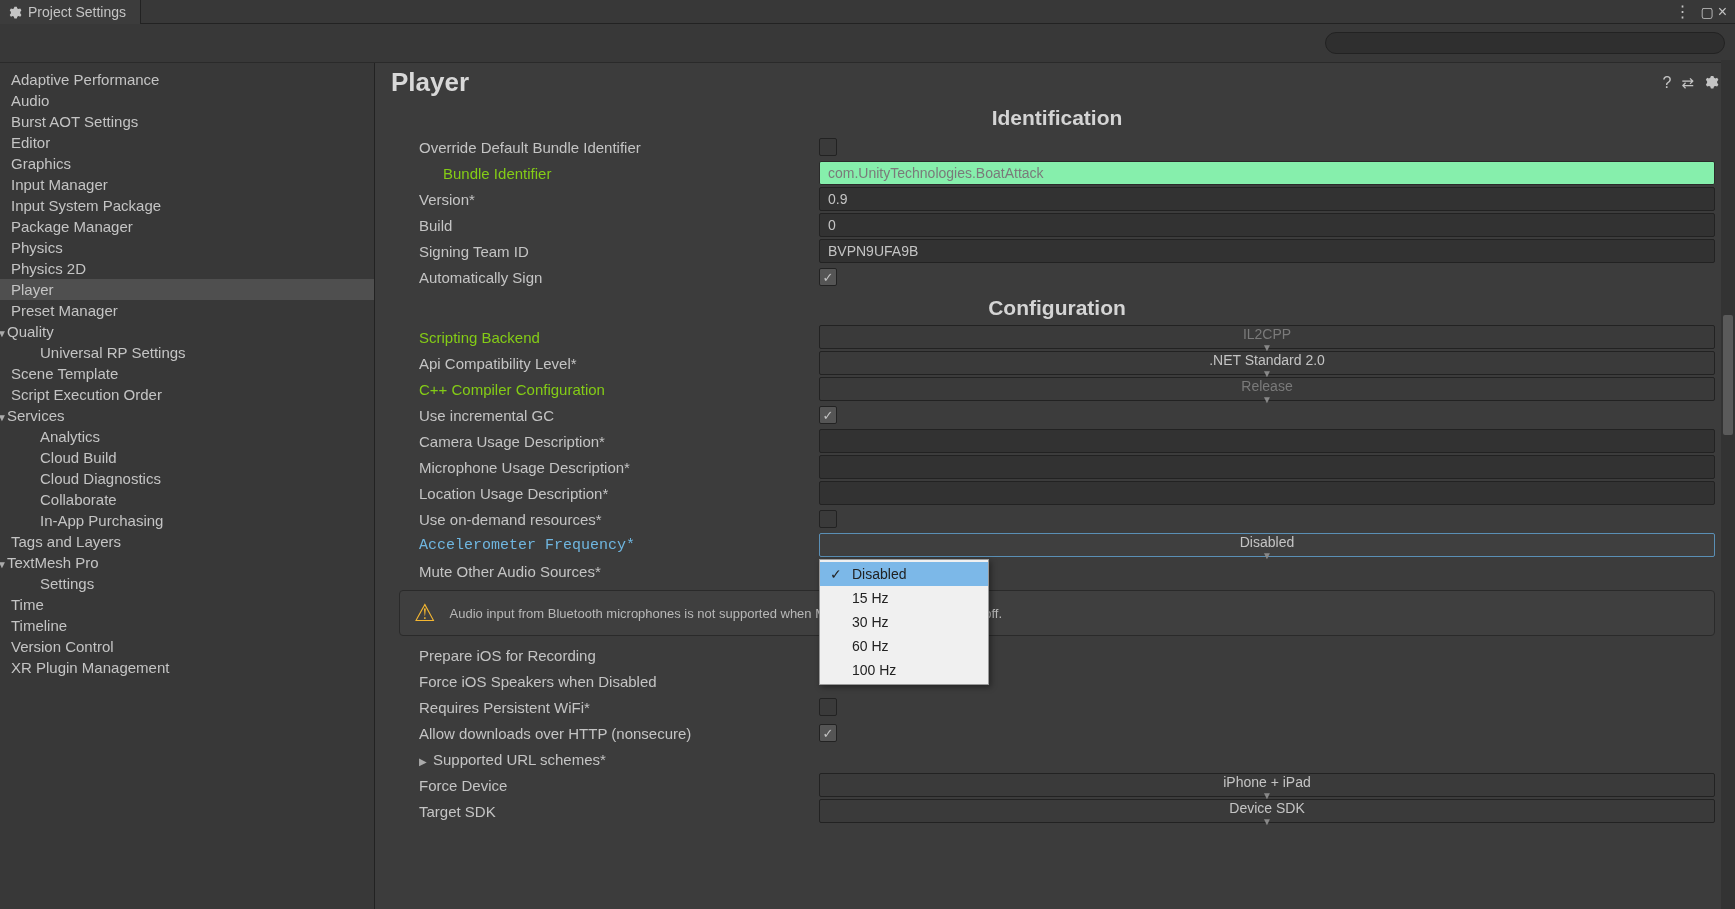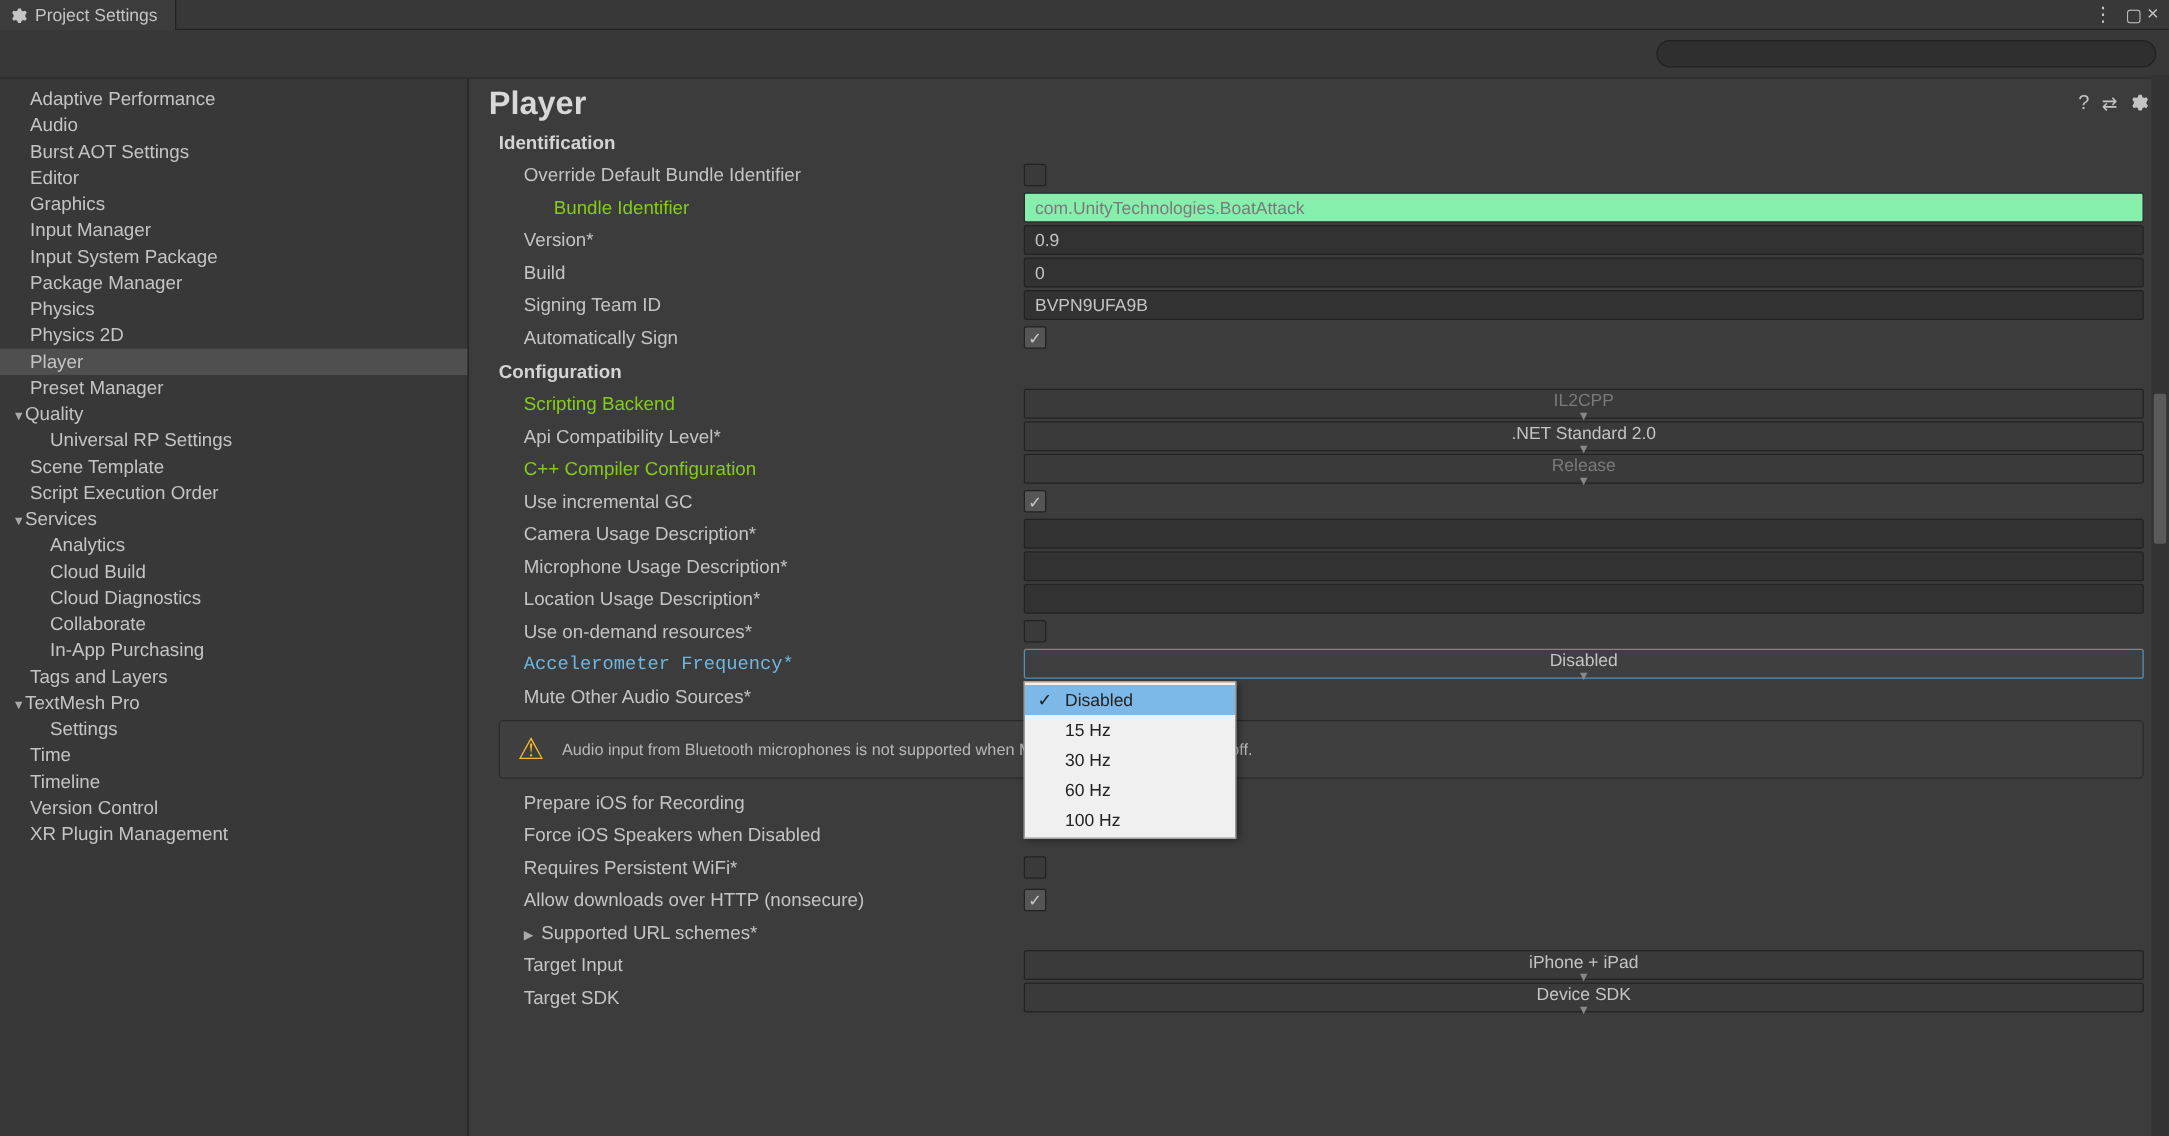--- a/index.html
+++ b/index.html
@@ -15,33 +15,33 @@
 .window-controls { display: flex; gap: 4px; align-items: center; }
 
 .searchrow { background: #383838; padding: 8px 10px; display: flex; justify-content: flex-end; border-bottom: 1px solid #2a2a2a; }
 .searchbox { width: 400px; height: 22px; background: #2f2f2f; border: 1px solid #222; border-radius: 12px; color: #999; font-size: 12px; padding: 0 10px 0 26px; position: relative; }
 .search-wrap { position: relative; }
 .search-wrap::before { content: ''; position: absolute; left: 8px; top: 5px; width: 10px; height: 10px; border: 1.5px solid #888; border-radius: 50%; }
 
 .body { display: flex; flex: 1; overflow: hidden; }
 
 .sidebar { width: 375px; background: #383838; overflow-y: auto; padding: 6px 0; border-right: 1px solid #222; }
-.sidebar-item { padding: 2px 24px; font-size: 15px; cursor: pointer; white-space: nowrap; }
+.sidebar-item { padding: 2px 11px; font-size: 15px; cursor: pointer; white-space: nowrap; }
 .sidebar-item.selected { background: #4f4f4f; }
 .sidebar-item.indent1 { padding-left: 40px; }
 .sidebar-item .fold { display: inline-block; width: 10px; margin-left: -14px; color: #aaa; font-size: 10px; }
 
 .main { flex: 1; display: flex; flex-direction: column; overflow: hidden; }
 .main-header { display: flex; align-items: center; padding: 4px 16px 8px 16px; }
 .main-title { font-size: 26px; font-weight: bold; color: #d8d8d8; }
 .main-header-right { margin-left: auto; display: flex; gap: 10px; align-items: center; }
 .hdr-btn { cursor: pointer; color: #c4c4c4; }
 
 .content { flex: 1; overflow-y: auto; padding: 0 20px 0 24px; position: relative; }
-.section-heading { font-weight: bold; font-size: 15px; margin: 6px 0 4px 0; color: #d4d4d4; }
+.section-heading { font-weight: bold; font-size: 21px; margin: 6px 0 4px 0; color: #d4d4d4; text-align: center; }
 .section-heading.top { margin-top: 0; }
 
 .field-row { display: flex; align-items: center; min-height: 26px; padding: 1px 0; }
 .field-label { width: 420px; padding-left: 20px; font-size: 15px; }
 .field-label.indent { padding-left: 44px; }
 .field-label.disabled, .disabled { color: #84cc16; }
 .field-label.highlight { color: #6fb6e0; font-family: Liberation Mono, monospace; }
 
 .field-control { flex: 1; }
 .text-input { width: 100%; height: 24px; background: #323232; border: 1px solid #222; color: #c4c4c4; padding: 0 8px; font-size: 14px; border-radius: 2px; }
@@ -264,21 +264,21 @@
           <div class="field-label">Allow downloads over HTTP (nonsecure)</div>
           <div class="field-control">
               <div class="checkbox">✓</div>
             </div>
         </div>
         <div class="field-row">
           <div class="field-label"><span class="foldout-arrow">▶</span><span>Supported URL schemes*</span></div>
           <div class="field-control"></div>
         </div>
         <div class="field-row">
-          <div class="field-label">Target Input</div>
+          <div class="field-label">Force Device</div>
           <div class="field-control">
               <div class="dropdown">
                 <span>iPhone + iPad</span>
                 <span class="dropdown-arrow">▼</span>
               </div>
             </div>
         </div>
         <div class="field-row">
           <div class="field-label">Target SDK</div>
           <div class="field-control">

